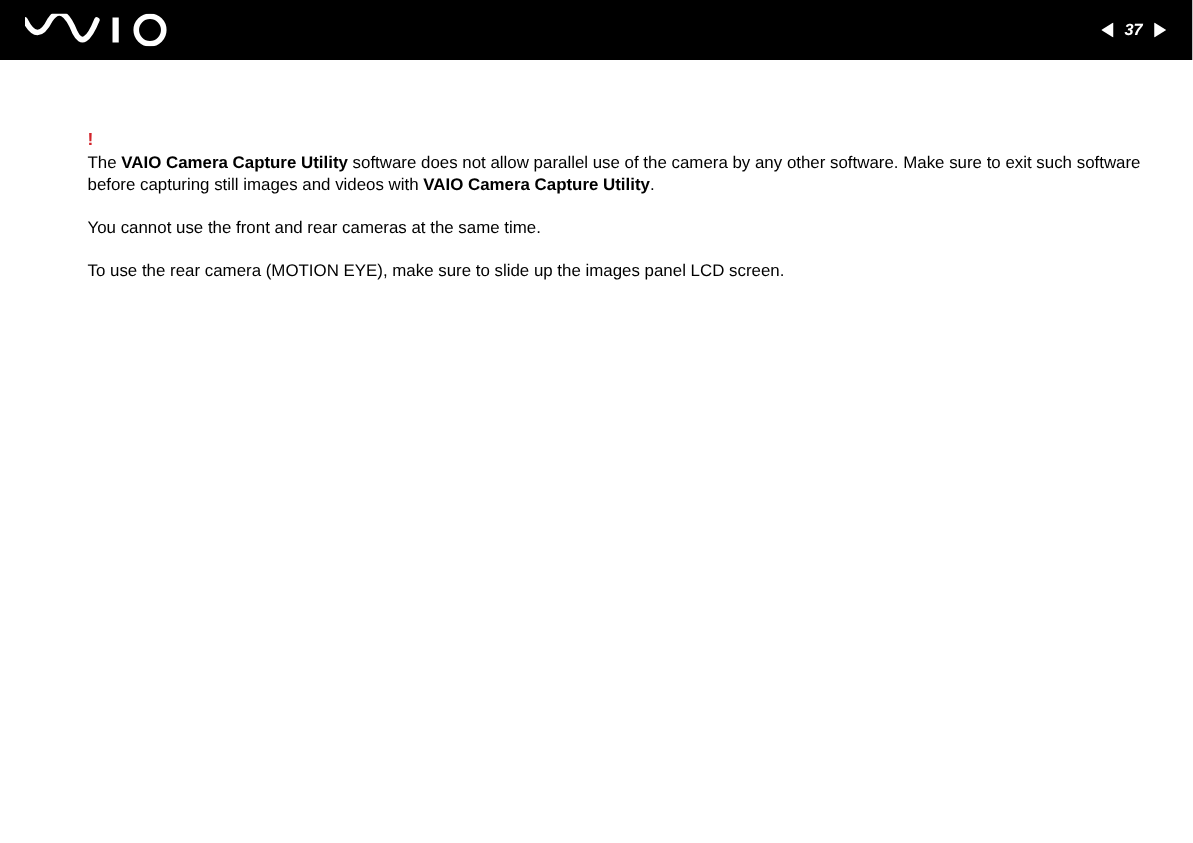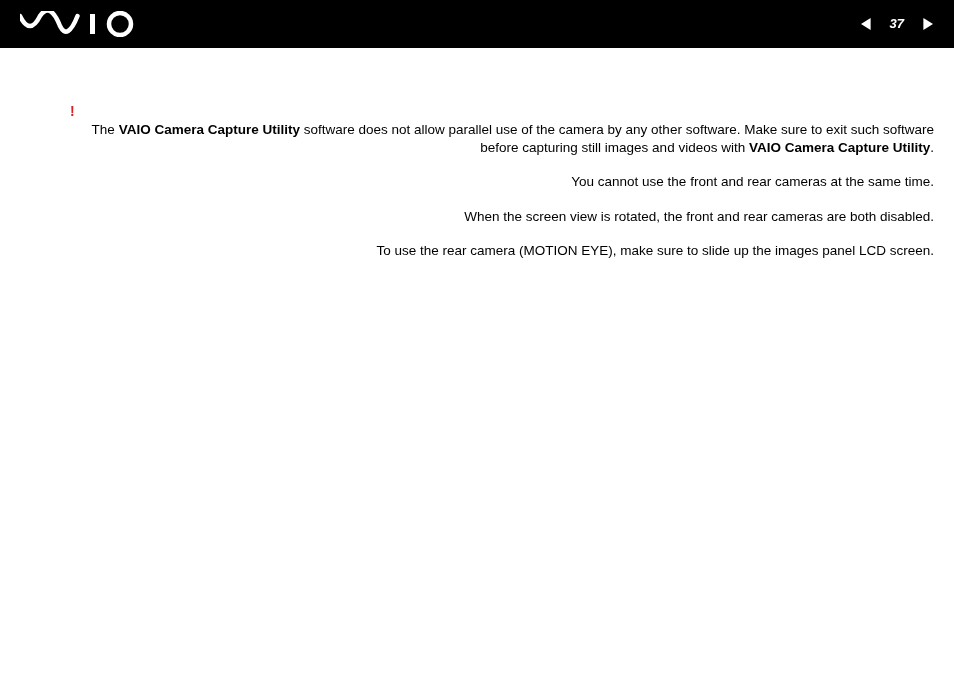--- a/index.html
+++ b/index.html
@@ -33,21 +33,21 @@
   .header-right {
     color: #ffffff;
     text-align: right;
     font-size: 13px;
     line-height: 1.4;
   }
   .pager {
     display: flex;
     align-items: center;
     justify-content: flex-end;
-    gap: 16px;
+    gap: 6px;
     font-weight: bold;
     font-style: italic;
   }
   .pager .arrow {
     display: inline-flex;
     align-items: center;
     justify-content: center;
     width: 14px;
     height: 14px;
   }
@@ -68,21 +68,20 @@
   .warn-row {
     position: relative;
   }
   .warn-mark {
     color: #d2232a;
     font-weight: bold;
     font-size: 14px;
   }
   .para {
     margin-bottom: 16px;
-    text-align: right;
   }
   .b { font-weight: bold; }
 </style>
 </head>
 <body>
 
 <div class="header">
   <div class="logo">
     <svg viewBox="0 0 240 52" xmlns="http://www.w3.org/2000/svg">
       <path d="M 0 10 Q 20 50 40 10 Q 60 -20 80 30 Q 95 60 115 10" stroke="#ffffff" stroke-width="9" fill="none" stroke-linecap="round"></path>
@@ -110,16 +109,15 @@
 <div class="content">
 
   <div class="warn-row">
     <div class="warn-mark">!</div>
     <div class="para">
       <span>The </span><span class="b">VAIO Camera Capture Utility</span><span> software does not allow parallel use of the camera by any other software. Make sure to exit such software before capturing still images and videos with </span><span class="b">VAIO Camera Capture Utility</span><span>.</span>
     </div>
   </div>
 
   <div class="para">You cannot use the front and rear cameras at the same time.</div>
-  <div class="para">When the screen view is rotated, the front and rear cameras are both disabled.</div>
   <div class="para">To use the rear camera (MOTION EYE), make sure to slide up the images panel LCD screen.</div>
 
 </div>
 
 </body></html>

